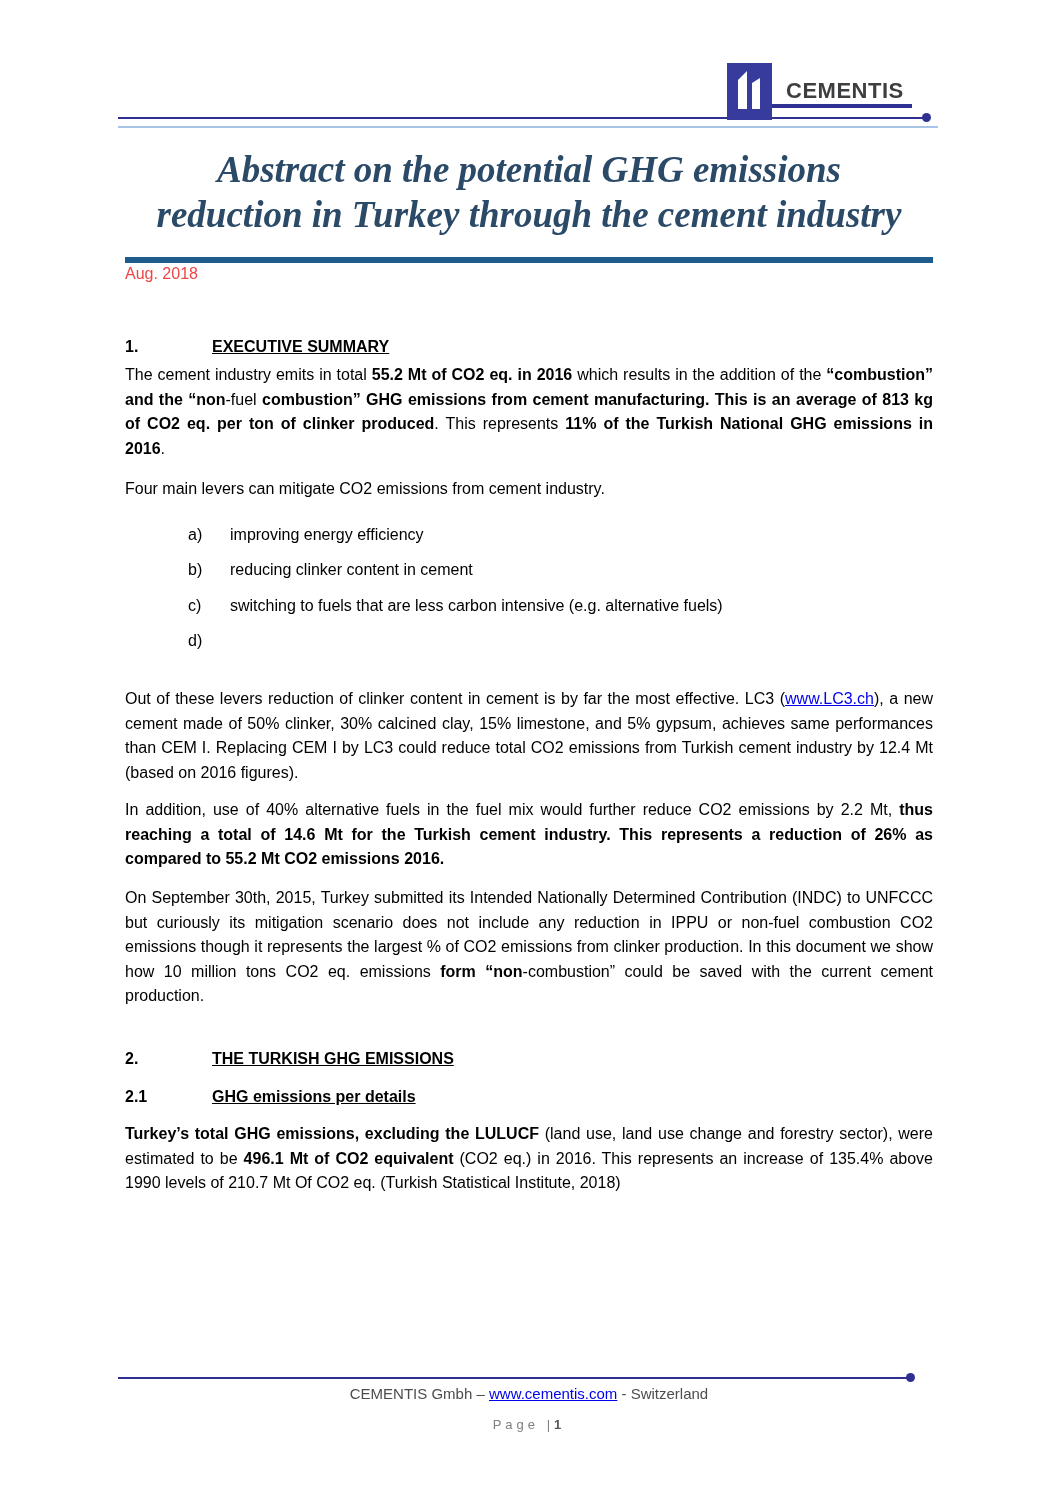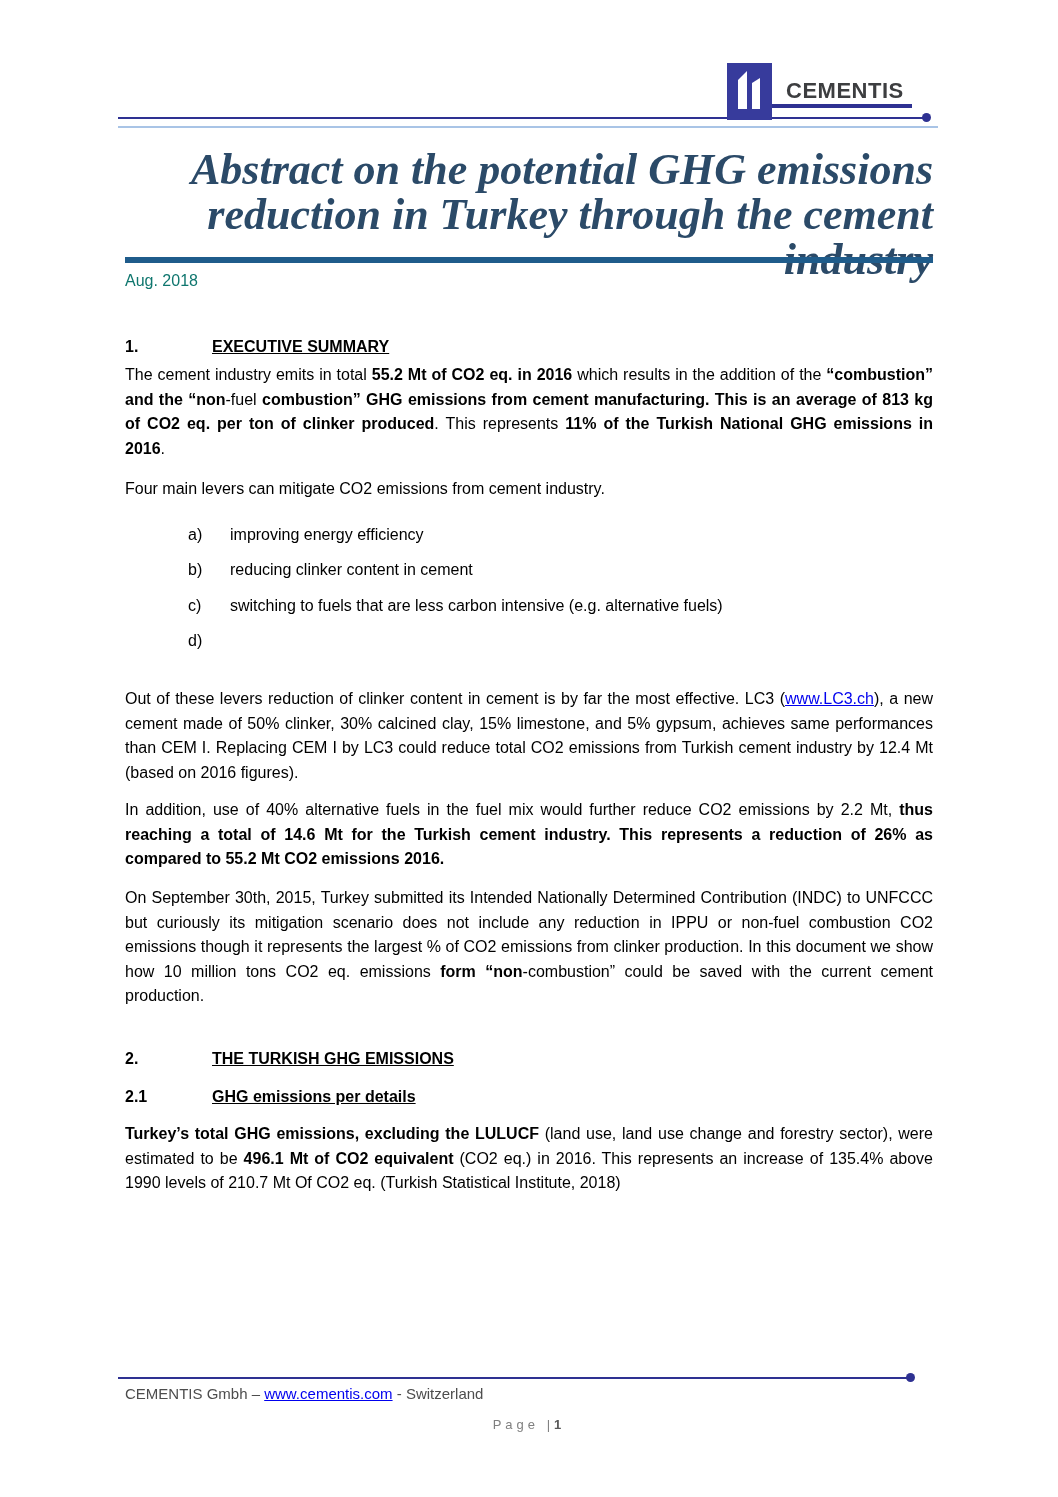--- a/index.html
+++ b/index.html
@@ -16,44 +16,44 @@
     left:786px; top:78px; font-size:22px; font-weight:bold; color:#3d3e40;
     letter-spacing:0.5px; z-index:3;
   }
   .brand-rule { left:771px; top:104px; width:141px; height:4px; background:#2e3192; z-index:2; }
   .hdr-line  { left:118px; top:117px; width:806px; height:2px; background:#2e3192; }
   .hdr-dot   { left:922px; top:113px; width:9px; height:9px; border-radius:50%; background:#2e3192; }
   .hdr-line-light { left:118px; top:126px; width:820px; height:2px; background:#a9c4e6; }
 
   
   .doc-title {
-    left:125px; top:147px; width:808px; text-align:right;
+    left:125px; top:147px; width:808px; text-align:center;
     font-family:"Liberation Serif", serif; font-style:italic; font-weight:bold;
-    font-size:44px; line-height:45px; color:#2b4a68;
+    font-size:37px; line-height:45px; color:#2b4a68;
   }
   .title-rule { left:125px; top:257px; width:808px; height:6px; background:#1f5c8b; }
-  .doc-date { left:125px; top:272px; font-size:16px; color:#0f766e; }
+  .doc-date { left:125px; top:265px; font-size:16px; color:#ef4444; }
 
   
   .bodyblock { left:125px; width:808px; }
   p.body { font-size:16px; line-height:24.6px; text-align:justify; }
   .b { font-weight:bold; }
   a.lnk { color:#0000ee; text-decoration:underline; cursor:pointer; }
 
   .heading { display:flex; font-size:16px; font-weight:bold; line-height:20px; }
   .h-num { width:87px; flex:0 0 87px; }
   .h-text { text-decoration:underline; }
 
   .list-row { display:flex; font-size:16px; line-height:24.6px; margin-bottom:10.9px; }
   .li-marker { margin-left:63px; width:42px; flex:0 0 42px; }
 
   
   .ftr-line { left:118px; top:1377px; width:790px; height:2px; background:#2e3192; }
   .ftr-dot  { left:906px; top:1373px; width:9px; height:9px; border-radius:50%; background:#2e3192; }
-  .ftr-text { left:125px; top:1385px; width:808px; text-align:left; font-size:15px; color:#4d4d4d; }
+  .ftr-text { left:125px; top:1385px; width:808px; text-align:center; font-size:15px; color:#4d4d4d; }
   .ftr-page { left:125px; top:1417px; width:808px; text-align:center; font-size:13px;
               color:#7f7f7f; letter-spacing:4px; }
   .ftr-page .num { font-weight:bold; color:#595959; }
 </style>
 </head>
 <body>
 
 <div class="page">
 
   <div class="abs logo-square">

